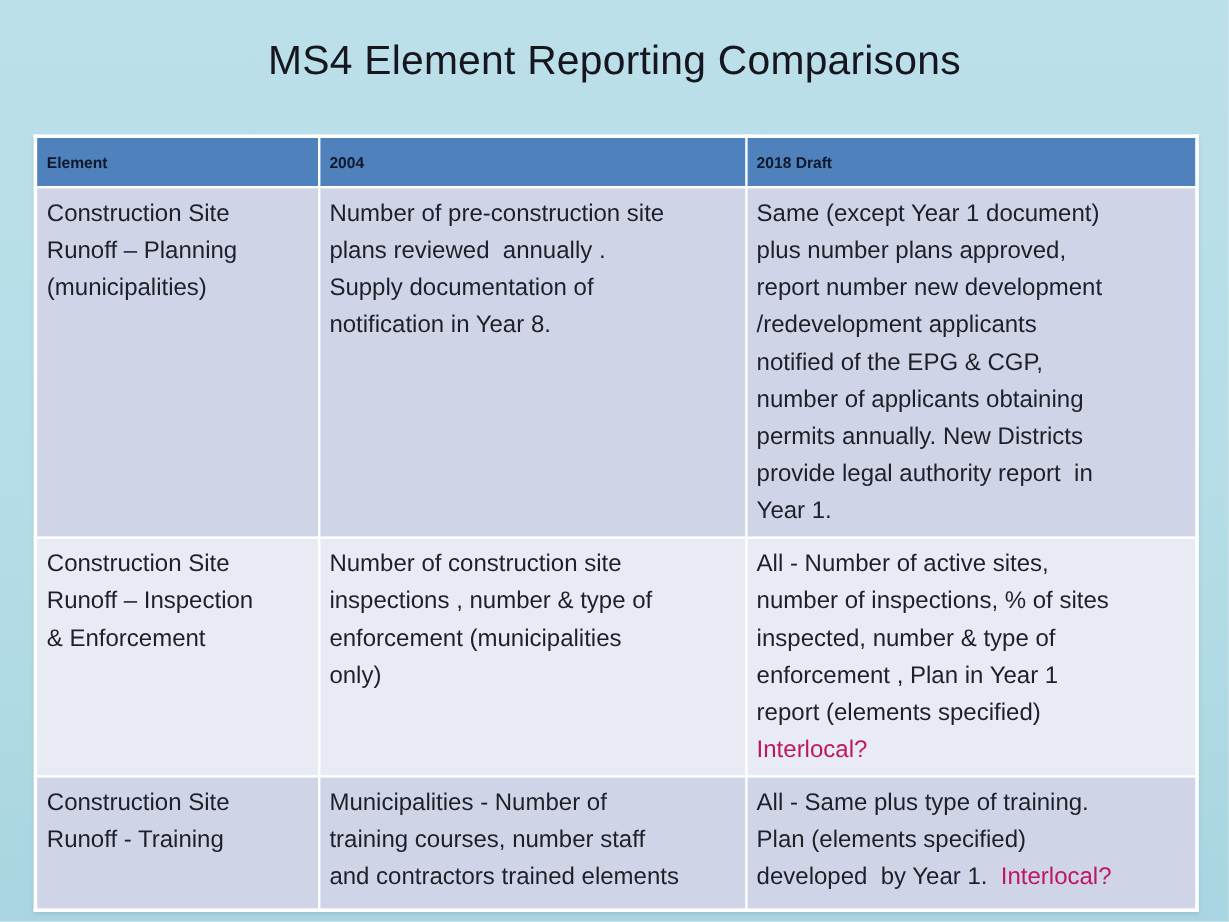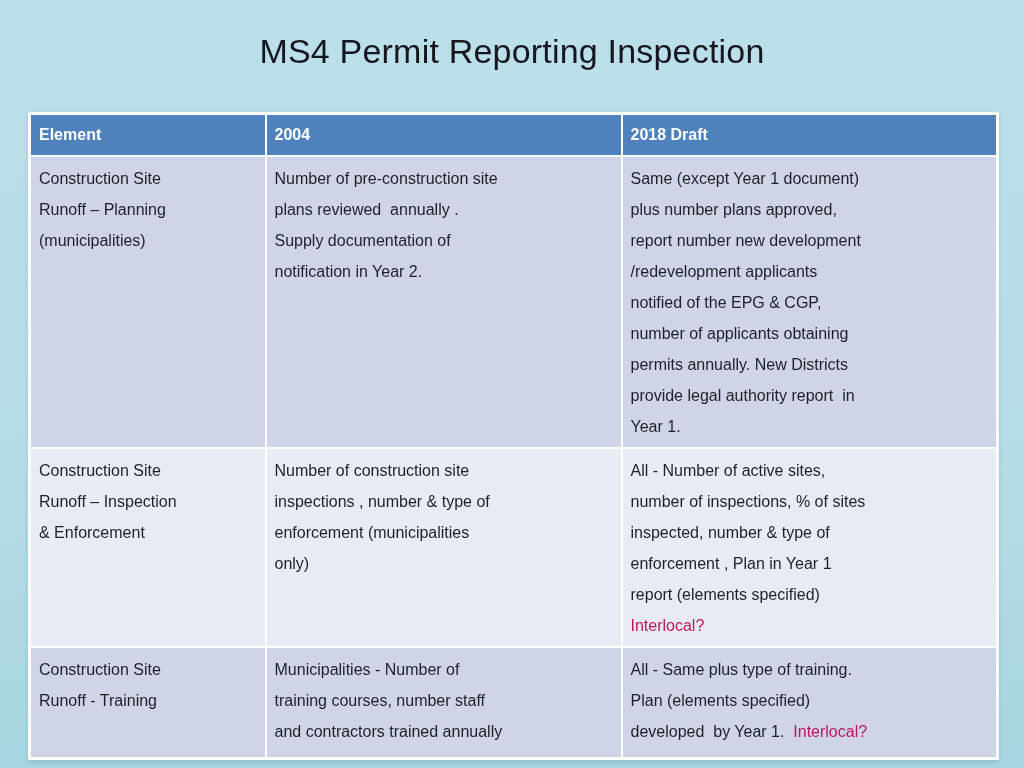--- a/index.html
+++ b/index.html
@@ -18,43 +18,43 @@
   table.cmp{
     position:absolute;left:28px;top:112px;width:968px;
     border-collapse:collapse;table-layout:fixed;
     border:3px solid #ffffff;
     box-shadow:0 2px 4px rgba(90,125,145,.28);
   }
   table.cmp col.c1{width:236px;}
   table.cmp col.c2{width:356px;}
   table.cmp col.c3{width:376px;}
   th{
-    background:#4f81bd;color:#ffffff;
-    font-size:16px;font-weight:bold;text-align:left;
+    background:#4f81bd;color:#0f172a;
+    font-size:13px;font-weight:bold;text-align:left;
     height:36px;padding:2px 8px;vertical-align:middle;
     border:2px solid #ffffff;
   }
   td{
     vertical-align:top;
     padding:6px 8px 4px 8px;
-    font-size:16px;line-height:31px;color:#1f1f29;
+    font-size:20px;line-height:31px;color:#1f1f29;
     white-space:pre-wrap;
     border:2px solid #ffffff;
   }
   tr.band-dark td{background:#cfd5e7;}
   tr.band-light td{background:#e9ebf4;}
   td .link{color:#be185d;}
   tr.r1 td{height:280px;}
   tr.r2 td{height:187px;}
   tr.r3 td{height:99px;}
 </style>
 </head>
 <body>
 
-<h1 class="title">MS4 Permit Reporting Inspection</h1>
+<h1 class="title">MS4 Element Reporting Comparisons</h1>
 
 <table class="cmp">
   <colgroup>
     <col class="c1">
       <col class="c2">
       <col class="c3">
   </colgroup>
   <thead>
     <tr>
       <th>Element</th>
@@ -63,21 +63,21 @@
     </tr>
   </thead>
   <tbody>
     <tr class="band-dark r1">
       <td>Construction Site
 Runoff – Planning
 (municipalities)</td>
       <td>Number of pre-construction site
 plans reviewed  annually .
 Supply documentation of
-notification in Year 2.</td>
+notification in Year 8.</td>
       <td><span>Same (except Year 1 document)
 plus number plans approved,
 report number new development
 /redevelopment applicants
 notified of the EPG &amp; CGP,
 number of applicants obtaining
 permits annually. New Districts
 provide legal authority report  in
 Year 1.</span><span class="link"></span></td>
     </tr>
@@ -94,19 +94,19 @@
 inspected, number &amp; type of
 enforcement , Plan in Year 1
 report (elements specified)
 </span><span class="link">Interlocal?</span></td>
     </tr>
     <tr class="band-dark r3">
       <td>Construction Site
 Runoff - Training</td>
       <td>Municipalities - Number of
 training courses, number staff
-and contractors trained annually</td>
+and contractors trained elements</td>
       <td><span>All - Same plus type of training.
 Plan (elements specified)
 developed  by Year 1.  </span><span class="link">Interlocal?</span></td>
     </tr>
   </tbody>
 </table>
 
 </body></html>

